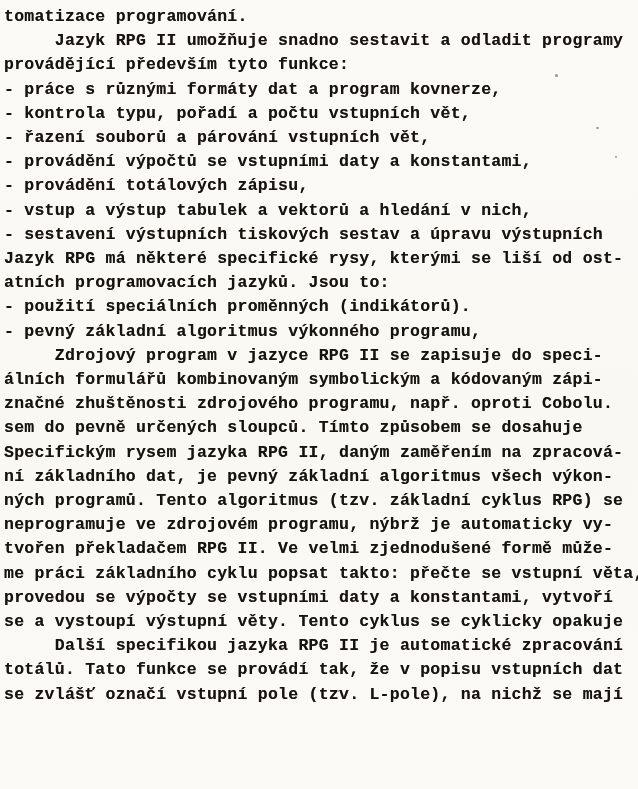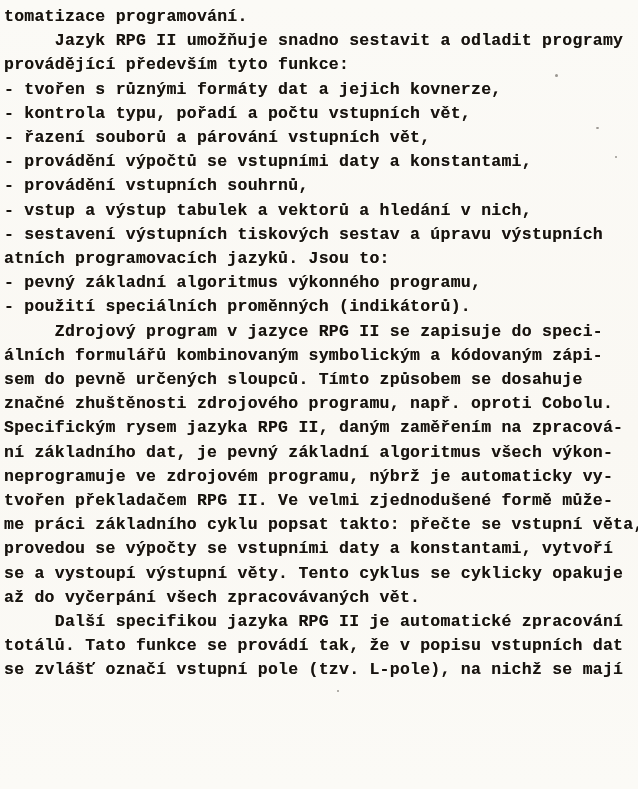--- a/index.html
+++ b/index.html
@@ -47,42 +47,43 @@
   .speck.s4 { left: 337px; top: 690px; width: 2px; height: 2px; }
 </style>
 </head>
 <body>
 
 <div class="page">
   <div class="typewritten">
       <div class="line">tomatizace programování.</div>
       <div class="line">     Jazyk RPG II umožňuje snadno sestavit a odladit programy</div>
       <div class="line">provádějící především tyto funkce:</div>
-      <div class="line">- tvořen s různými formáty dat a jejich kovnerze,</div>
+      <div class="line">- práce s různými formáty dat a program kovnerze,</div>
       <div class="line">- kontrola typu, pořadí a počtu vstupních vět,</div>
       <div class="line">- řazení souborů a párování vstupních vět,</div>
       <div class="line">- provádění výpočtů se vstupními daty a konstantami,</div>
-      <div class="line">- provádění vstupních souhrnů,</div>
+      <div class="line">- provádění totálových zápisu,</div>
       <div class="line">- vstup a výstup tabulek a vektorů a hledání v nich,</div>
       <div class="line">- sestavení výstupních tiskových sestav a úpravu výstupních</div>
+      <div class="line">Jazyk RPG má některé specifické rysy, kterými se liší od ost-</div>
       <div class="line">atních programovacích jazyků. Jsou to:</div>
+      <div class="line">- použití speciálních proměnných (indikátorů).</div>
       <div class="line">- pevný základní algoritmus výkonného programu,</div>
-      <div class="line">- použití speciálních proměnných (indikátorů).</div>
       <div class="line">     Zdrojový program v jazyce RPG II se zapisuje do speci-</div>
       <div class="line">álních formulářů kombinovaným symbolickým a kódovaným zápi-</div>
+      <div class="line">značné zhuštěnosti zdrojového programu, např. oproti Cobolu.</div>
       <div class="line">sem do pevně určených sloupců. Tímto způsobem se dosahuje</div>
-      <div class="line">značné zhuštěnosti zdrojového programu, např. oproti Cobolu.</div>
       <div class="line">Specifickým rysem jazyka RPG II, daným zaměřením na zpracová-</div>
       <div class="line">ní základního dat, je pevný základní algoritmus všech výkon-</div>
+      <div class="line">ných programů. Tento algoritmus (tzv. základní cyklus RPG) se</div>
       <div class="line">neprogramuje ve zdrojovém programu, nýbrž je automaticky vy-</div>
       <div class="line">tvořen překladačem RPG II. Ve velmi zjednodušené formě může-</div>
       <div class="line">me práci základního cyklu popsat takto: přečte se vstupní věta,</div>
       <div class="line">provedou se výpočty se vstupními daty a konstantami, vytvoří</div>
       <div class="line">se a vystoupí výstupní věty. Tento cyklus se cyklicky opakuje</div>
-      <div class="line">až do vyčerpání všech zpracovávaných vět.</div>
       <div class="line">     Další specifikou jazyka RPG II je automatické zpracování</div>
       <div class="line">totálů. Tato funkce se provádí tak, že v popisu vstupních dat</div>
       <div class="line">se zvlášť označí vstupní pole (tzv. L-pole), na nichž se mají</div>
     </div>
   <div class="speck s1"></div>
   <div class="speck s2"></div>
   <div class="speck s3"></div>
   <div class="speck s4"></div>
 </div>
 

